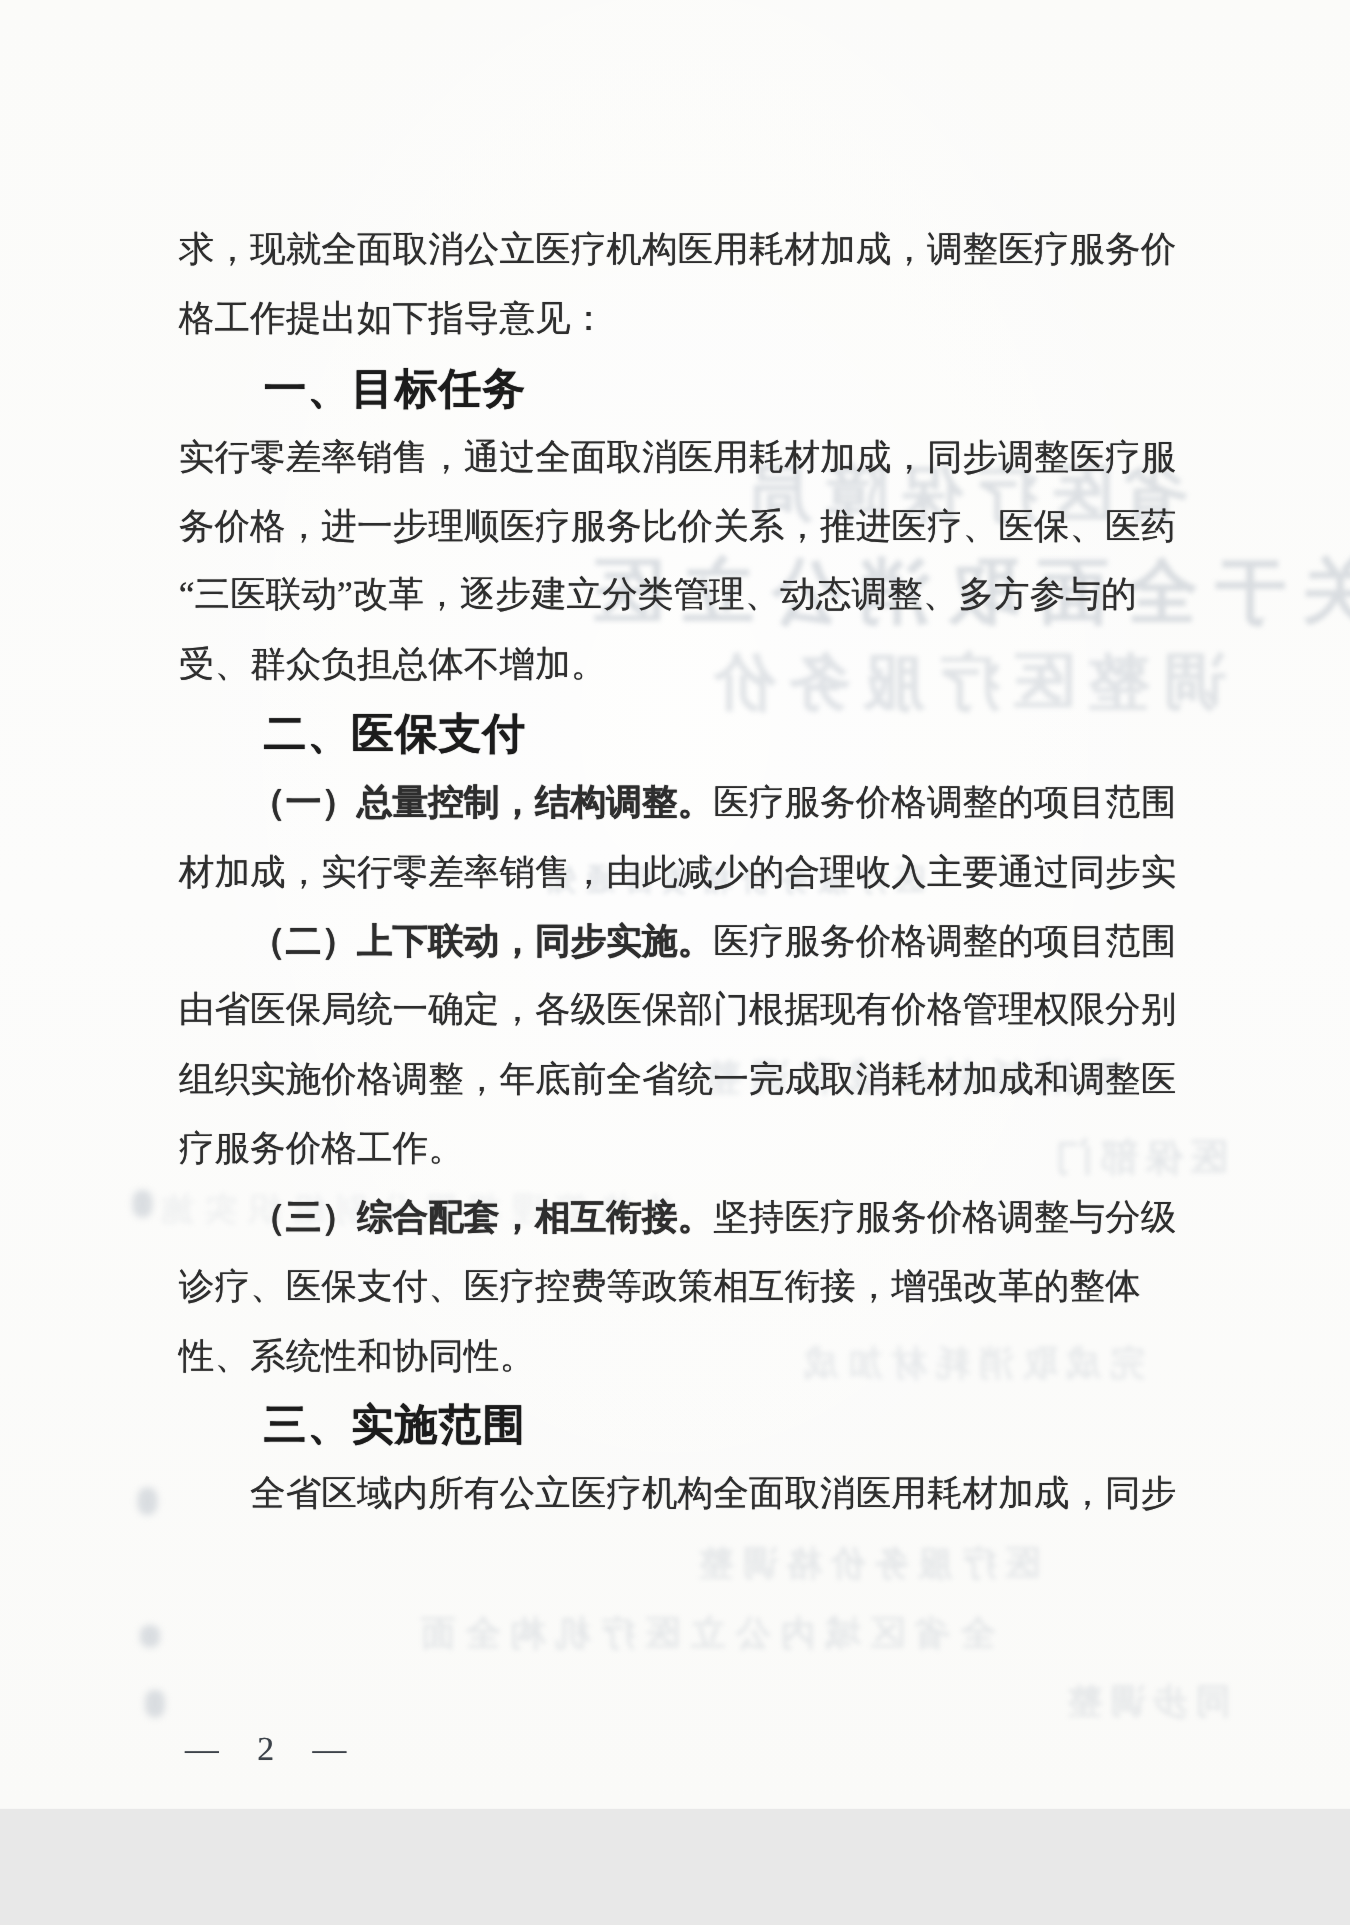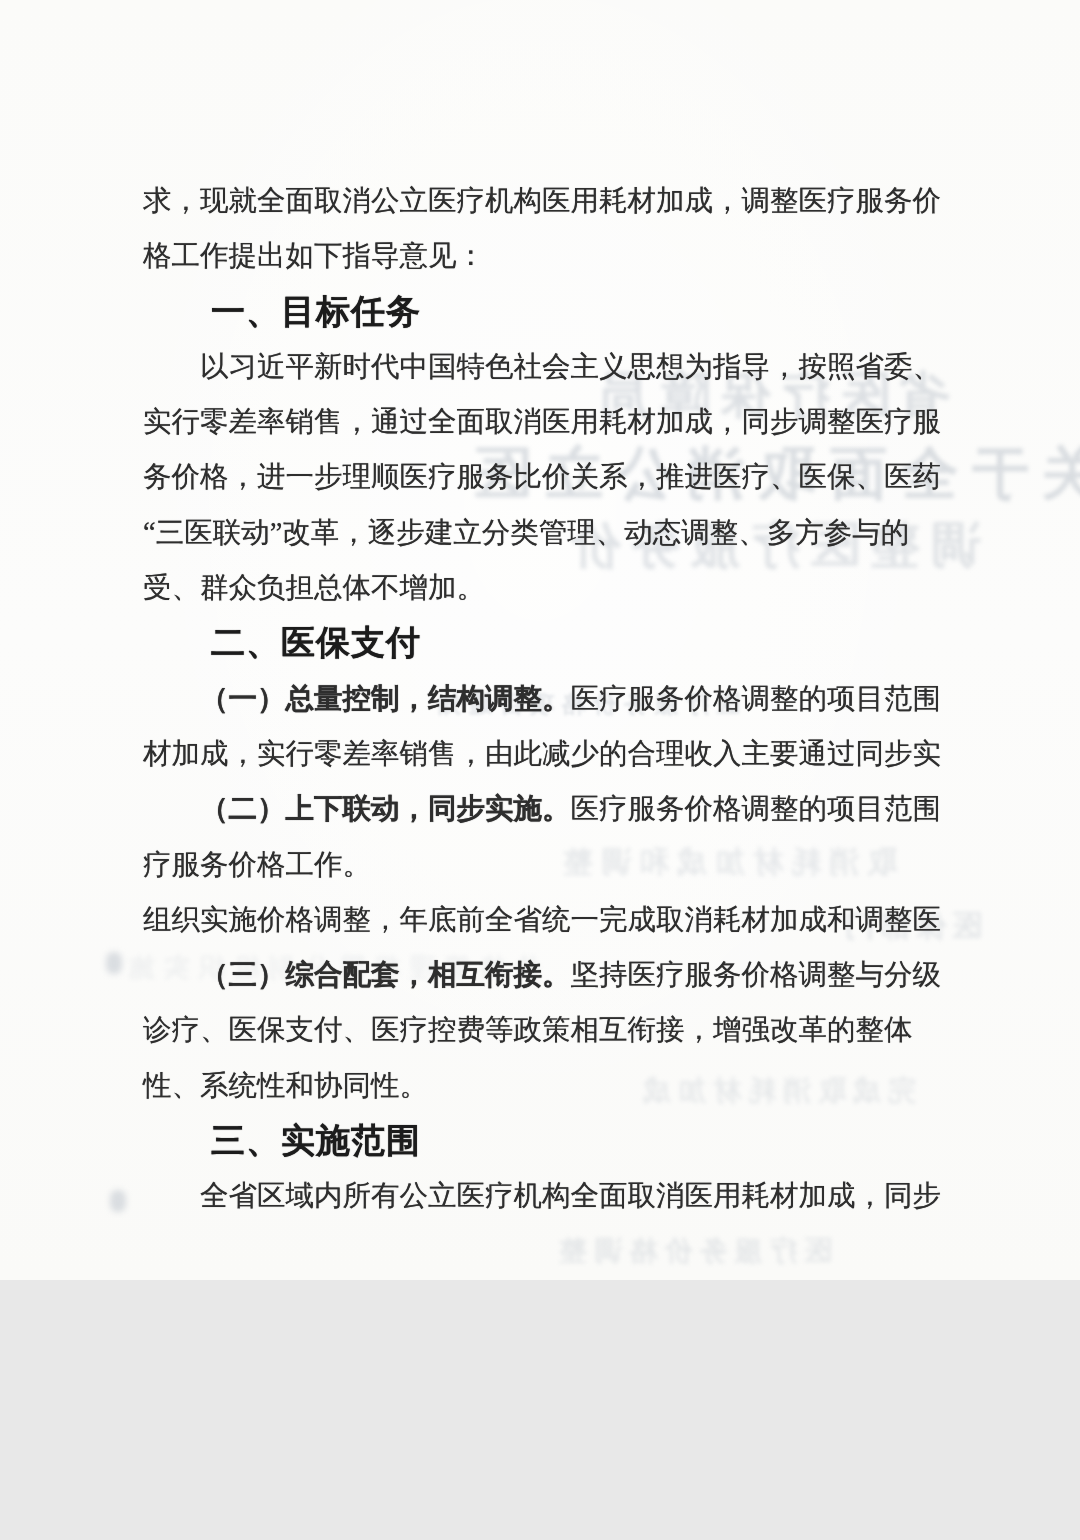--- a/index.html
+++ b/index.html
@@ -1,18 +1,18 @@
 <!DOCTYPE html>
 <html><head>
 <meta charset="utf-8">
 <style>
   html,body{margin:0;padding:0;background:#e8e8e8;}
   .page{
     position:relative;
-    width:1080px;height:1280px;
+    width:1080px;height:1447px;
     margin:0 auto;
     background:#fcfcfa;
     background-image:
       radial-gradient(ellipse at 50% 40%, rgba(255,255,255,.6) 0%, rgba(255,255,255,0) 60%),
       linear-gradient(180deg, #fbfbf9 0%, #fcfcfb 50%, #fafaf8 100%);
     overflow:hidden;
     font-family:"Liberation Serif","DejaVu Serif",serif;
   }
   
   .ghost{
@@ -86,31 +86,31 @@
   <div class="ghost g10">同步调整</div>
   <div class="speck s1"></div>
   <div class="speck s2"></div>
   <div class="speck s3"></div>
   <div class="speck s4"></div>
 
   <main class="doc">
     <div class="ln">求，现就全面取消公立医疗机构医用耗材加成，调整医疗服务价</div>
     <div class="ln">格工作提出如下指导意见：</div>
     <div class="ln hd ind">一、目标任务</div>
-    <div class="ln ind">以习近平新时代中国特色社会主义思想为指导，按照省委、</div>
     <div class="ln">实行零差率销售，通过全面取消医用耗材加成，同步调整医疗服</div>
     <div class="ln">务价格，进一步理顺医疗服务比价关系，推进医疗、医保、医药</div>
     <div class="ln">“三医联动”改革，逐步建立分类管理、动态调整、多方参与的</div>
     <div class="ln">受、群众负担总体不增加。</div>
     <div class="ln hd ind">二、医保支付</div>
     <div class="ln ind"><span class="lead">（一）总量控制，结构调整。</span><span>医疗服务价格调整的项目范围</span></div>
     <div class="ln">材加成，实行零差率销售，由此减少的合理收入主要通过同步实</div>
     <div class="ln ind"><span class="lead">（二）上下联动，同步实施。</span><span>医疗服务价格调整的项目范围</span></div>
+    <div class="ln">由省医保局统一确定，各级医保部门根据现有价格管理权限分别</div>
+    <div class="ln">组织实施价格调整，年底前全省统一完成取消耗材加成和调整医</div>
     <div class="ln">疗服务价格工作。</div>
-    <div class="ln">组织实施价格调整，年底前全省统一完成取消耗材加成和调整医</div>
     <div class="ln ind"><span class="lead">（三）综合配套，相互衔接。</span><span>坚持医疗服务价格调整与分级</span></div>
     <div class="ln">诊疗、医保支付、医疗控费等政策相互衔接，增强改革的整体</div>
     <div class="ln">性、系统性和协同性。</div>
     <div class="ln hd ind">三、实施范围</div>
     <div class="ln ind">全省区域内所有公立医疗机构全面取消医用耗材加成，同步</div>
   </main>
 
   <div class="footer">— 2 —</div>
 
 </div>

